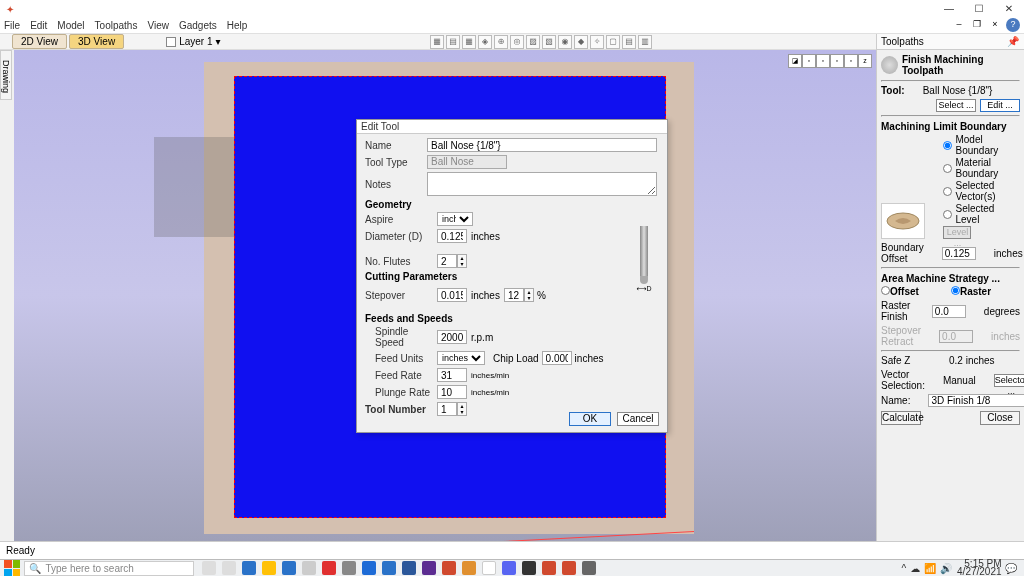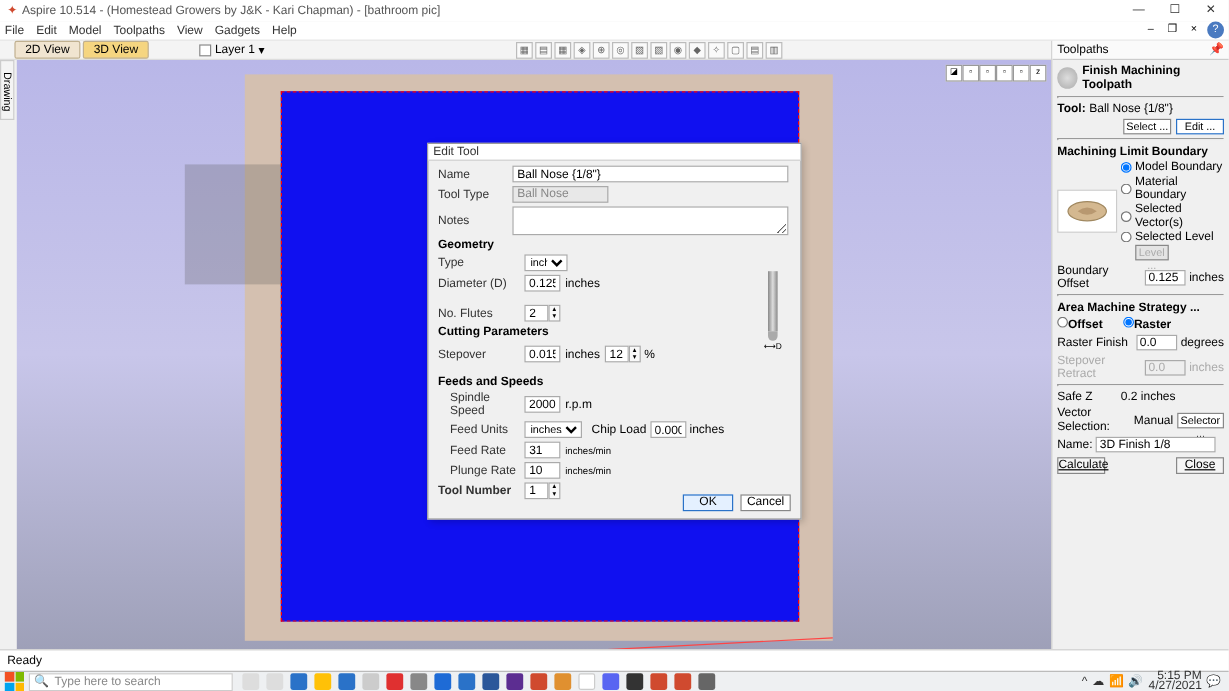--- a/index.html
+++ b/index.html
@@ -54,52 +54,51 @@
 .dlg-buttons { position: absolute; bottom: 6px; right: 8px; display: flex; gap: 6px; }
 .dlg-btn { width: 42px; height: 14px; background: #fff; border: 1px solid #888; text-align: center; line-height: 12px; }
 .dlg-btn.primary { border: 1px solid #2a72c8; background: #e4f0ff; }
 
 
 .right-panel { position: absolute; right: 0; top: 34px; width: 148px; height: 507px; background: #f0f0f0; border-left: 1px solid #ccc; }
 .rp-header { height: 16px; background: #fafafa; border-bottom: 1px solid #ccc; padding: 0 4px; line-height: 16px; display: flex; justify-content: space-between; }
 .rp-body { padding: 4px; }
 .rp-title { display: flex; align-items: center; gap: 4px; font-weight: bold; margin-bottom: 4px; }
 .rp-title .ticon2 { width: 18px; height: 18px; background: radial-gradient(circle,#ddd,#aaa); border-radius: 50%; }
-.rp-row { display: flex; align-items: center; margin-bottom: 3px; gap: 3px; }
+.rp-row { display: flex; align-items: center; margin-bottom: 3px; gap: 18px; }
 .rp-btn { width: 40px; height: 13px; border: 1px solid #888; background: #fff; text-align: center; line-height: 11px; font-size: 9px; }
 .rp-btn.edit { border: 1px solid #2a72c8; }
 .rp-section { font-weight: bold; margin: 4px 0 2px; }
 .rp-thumb { width: 54px; height: 36px; background: #fff; border: 1px solid #ccc; display: flex; align-items: center; justify-content: center; }
 .rp-thumb svg { width: 40px; height: 24px; }
 .radio-col { display: flex; flex-direction: column; gap: 1px; }
 .radio-col label { display: flex; align-items: center; gap: 3px; }
 .rp-input { width: 34px; height: 13px; border: 1px solid #aaa; background: #fff; padding: 0 2px; }
 .rp-input.dis { background: #eee; color: #aaa; }
 .rp-input.wide { width: 100px; }
-.rp-foot-btn { width: 40px; height: 14px; border: 1px solid #888; background: #f5f5f5; text-align: center; line-height: 12px; text-decoration: underline; }
+.rp-foot-btn { width: 40px; height: 14px; border: 1px solid #888; background: #f5f5f5; text-align: center; line-height: 12px; }
 
 .statusbar { position: absolute; left: 0; bottom: 17px; width: 1024px; height: 18px; background: #fff; border-top: 1px solid #ccc; padding: 0 6px; line-height: 18px; }
 
 .taskbar { position: absolute; left: 0; bottom: 0; width: 1024px; height: 17px; background: #eef0f2; border-top: 1px solid #bbb; display: flex; align-items: center; }
 .taskbar .start { width: 16px; height: 16px; margin: 0 4px; display: grid; grid-template: 1fr 1fr / 1fr 1fr; gap: 1px; }
 .taskbar .start div:nth-child(1){background:#f25022}.taskbar .start div:nth-child(2){background:#7fba00}.taskbar .start div:nth-child(3){background:#00a4ef}.taskbar .start div:nth-child(4){background:#ffb900}
 .taskbar .search { width: 170px; height: 15px; background: #fff; border: 1px solid #ccc; display: flex; align-items: center; padding: 0 4px; gap: 4px; color: #888; }
 .taskbar .tb-icons { display: flex; gap: 6px; margin-left: 8px; }
 .taskbar .tb-icons div { width: 14px; height: 14px; background: #ddd; border-radius: 2px; }
 .taskbar .tray { margin-left: auto; display: flex; align-items: center; gap: 4px; padding-right: 6px; color: #333; }
 .taskbar .tray .time { text-align: right; line-height: 8px; font-size: 8px; }
 
 input[type=radio] { width: 9px; height: 9px; margin: 0; }
 </style>
 </head>
 <body>
 
 <div class="titlebar">
   <span class="ticon">✦</span>
-  <span>Aspire 10.514 - (Homestead Growers by J&amp;K - Kari Chapman) - [bathroom pic]</span>
 </div>
 <div class="win-controls">
   <div>—</div>
   <div>☐</div>
   <div>✕</div>
 </div>
 
 <div class="menubar">
   <span>File</span>
   <span>Edit</span>
@@ -173,21 +172,21 @@
         <label>Tool Type</label>
       <div class="dselect">Ball Nose</div>
       </div>
     <div class="drow">
         <label>Notes</label>
       <textarea class="dinput notes" style=""></textarea>
       </div>
 
     <div class="dsection">Geometry</div>
     <div class="drow">
-        <label>Type</label>
+        <label>Aspire</label>
       <div style="width:10px"></div>
       <select class="unit-sel"><option>inches</option></select>
       </div>
     <div class="drow">
         <label>Diameter (D)</label>
       <div style="width:10px"></div>
       <input class="num-field" value="0.125" style="">
       <span style="margin-left:4px">inches</span>
       </div>
     <div style="height:8px"></div>
@@ -265,21 +264,21 @@
     <div class="rp-row">
       <span style="font-weight:bold">Tool:</span>
       <span>Ball Nose {1/8"}</span>
     </div>
     <div class="rp-row" style="justify-content:flex-end;gap:4px">
       <div class="rp-btn">Select ...</div>
       <div class="rp-btn edit">Edit ...</div>
     </div>
     <hr style="margin:3px 0">
     <div class="rp-section">Machining Limit Boundary</div>
-    <div class="rp-row" style="align-items:center">
+    <div class="rp-row" style="align-items:flex-end">
       <div class="rp-thumb">
         <svg viewBox="0 0 40 24">
             <ellipse cx="20" cy="12" rx="16" ry="8" fill="#d4b890" stroke="#a08860"></ellipse>
             <path d="M12 12 Q20 6 28 12 Q20 18 12 12" fill="#b89870"></path>
           </svg>
       </div>
       <div class="radio-col">
         <label>
             <input type="radio" checked="" style="">
             <span>Model Boundary</span>
@@ -289,21 +288,21 @@
             <span>Material Boundary</span>
           </label>
         <label>
             <input type="radio" style="">
             <span>Selected Vector(s)</span>
           </label>
         <label>
             <input type="radio" style="">
             <span>Selected Level</span>
           </label>
-        <div class="rp-btn" style="width:28px;background:#e4e4e4;color:#aaa;margin-left:12px">Level ...</div>
+        <div class="rp-btn" style="width:28px;background:#e4e4e4;color:#aaa;">Level ...</div>
       </div>
     </div>
     <div class="rp-row" style="margin-top:3px">
       <span style="font-weight:normal;width:70px">Boundary Offset</span>
       <input class="rp-input" value="0.125" style="">
       <span>inches</span>
     </div>
     <hr style="margin:3px 0">
     <div class="rp-section">Area Machine Strategy ...</div>
     <div class="rp-row">

